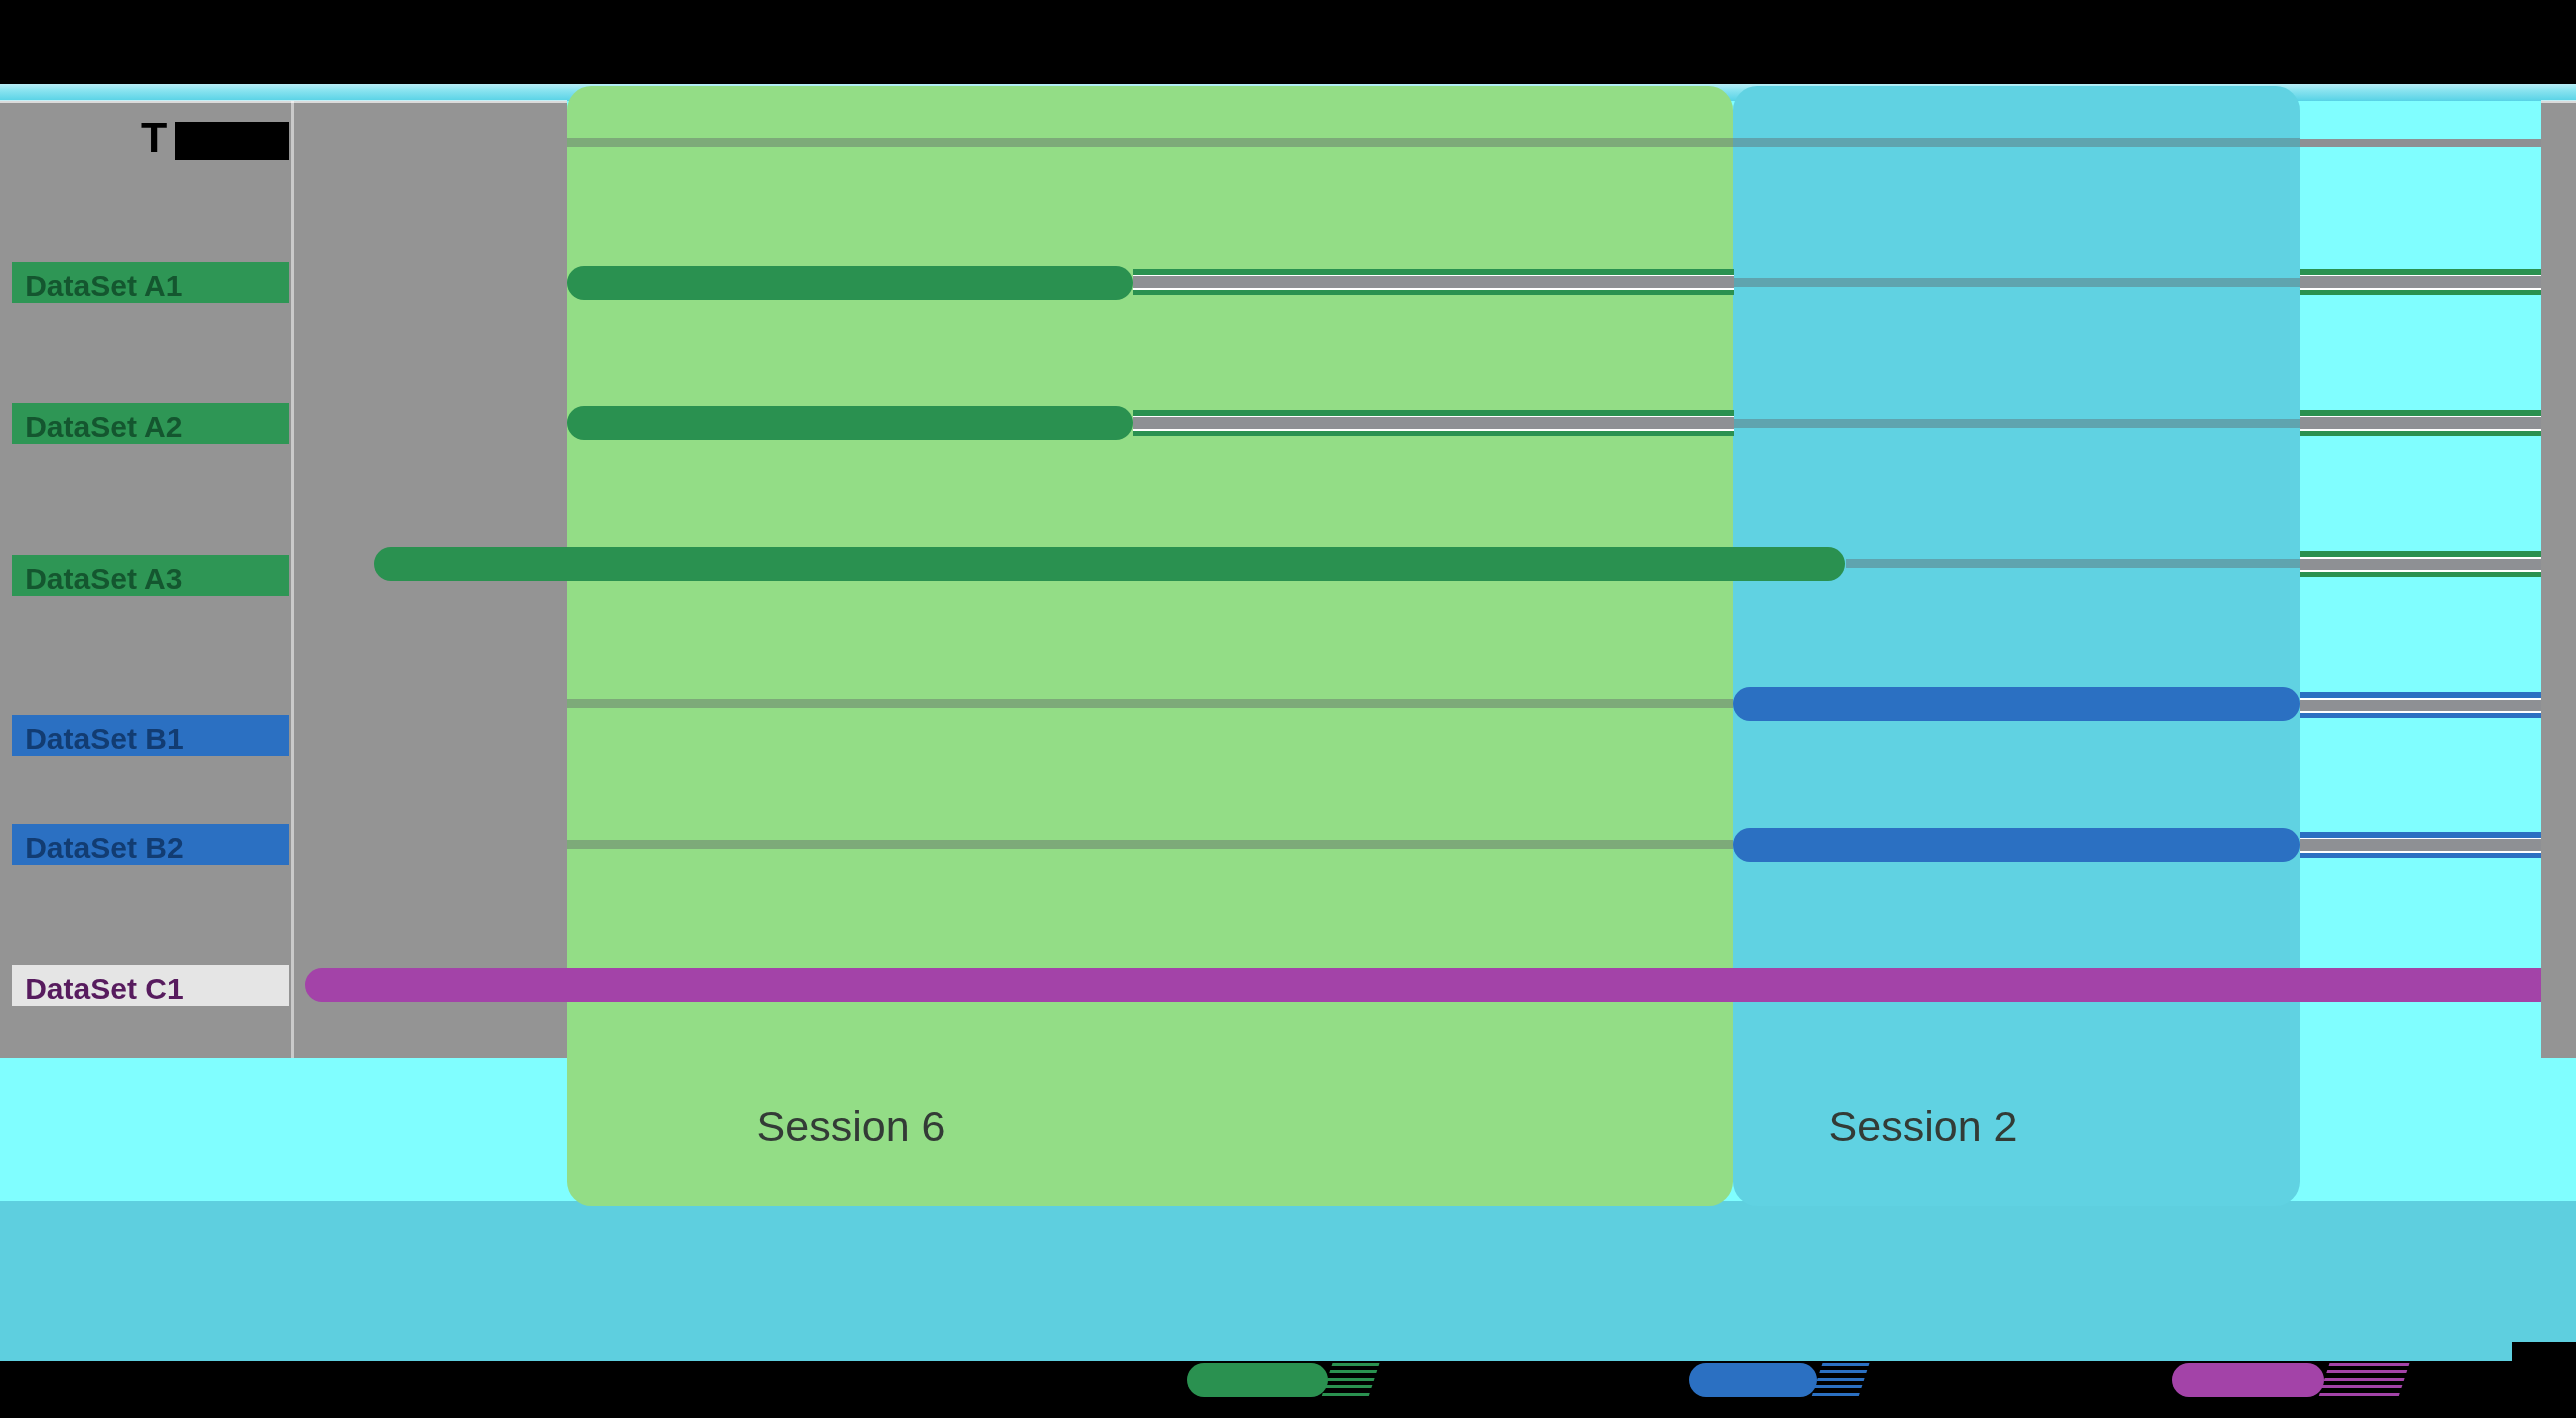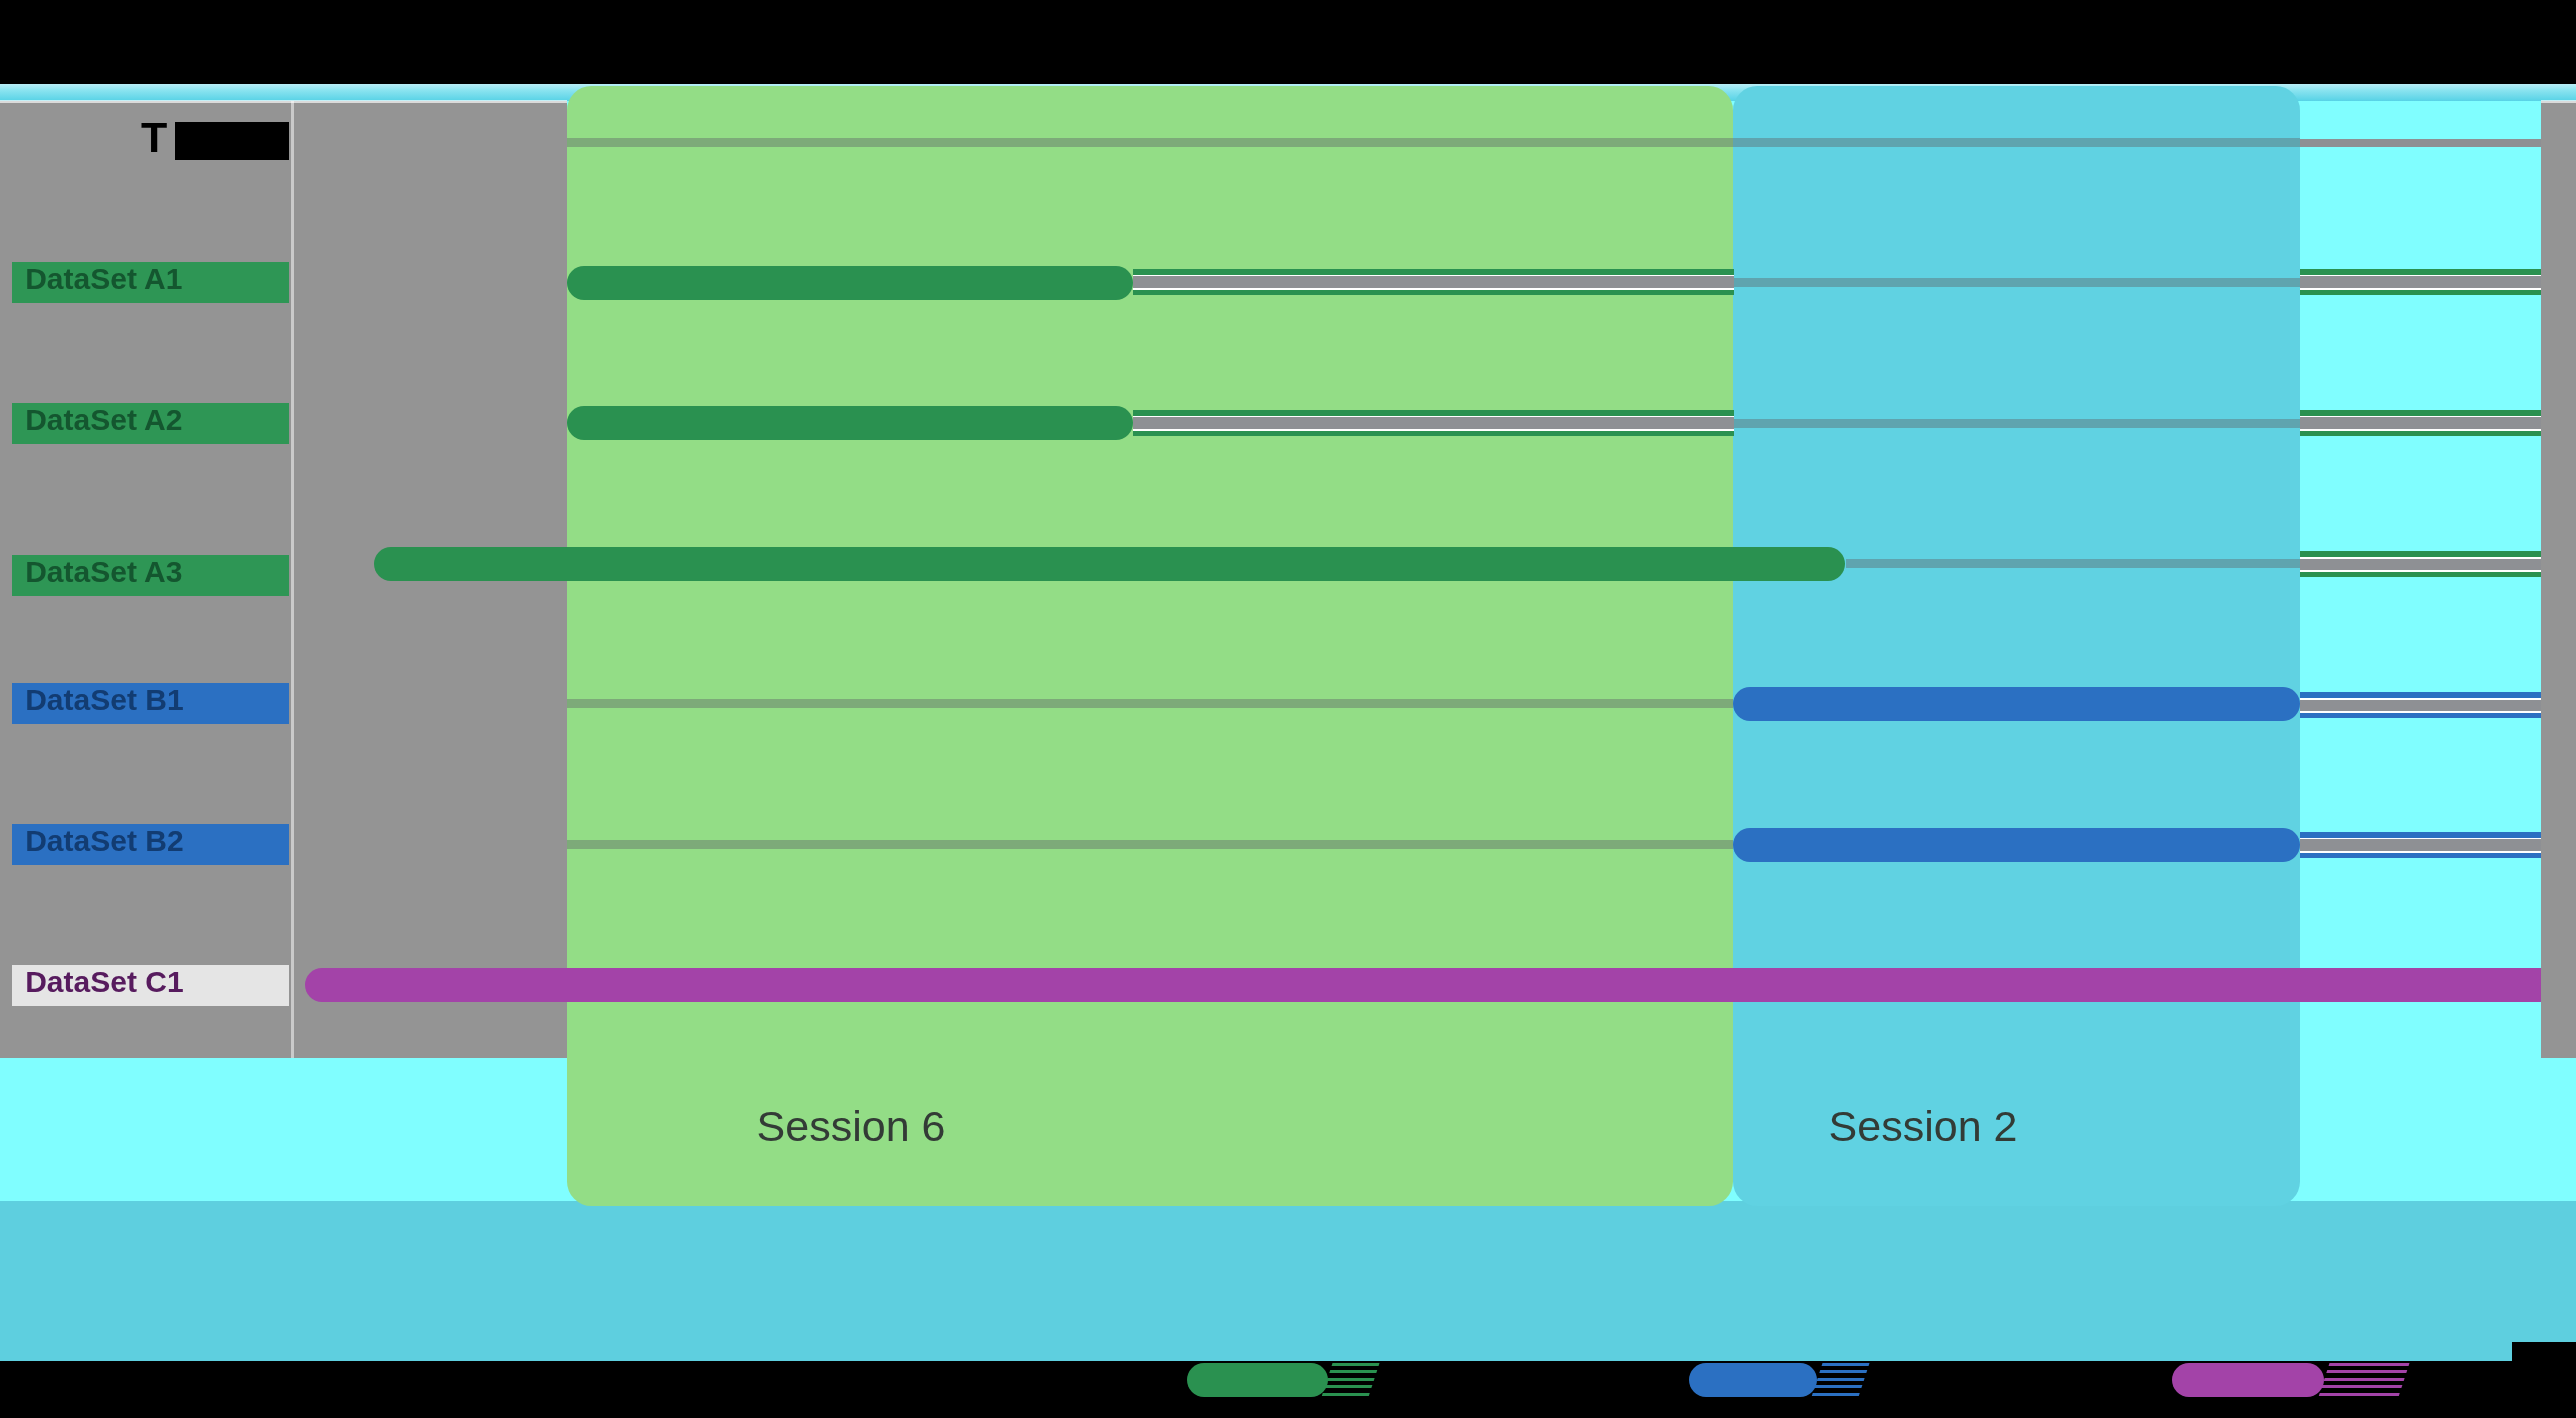--- a/index.html
+++ b/index.html
@@ -38,21 +38,21 @@
   .trk-b{--c:#2b70c2;}
 
   
   .bar{height:34px;border-radius:17px;}
   .bar-a{background:#2a9150;}
   .bar-b{background:#2b70c2;}
   .bar-c{background:#a343a8;}
   .bar-clip-r{border-radius:17px 0 0 17px;}
 
   
-  .rowlabel{left:12.2px;width:277px;height:41px;display:flex;align-items:flex-start;
+  .rowlabel{left:12.2px;width:277px;height:41px;display:flex;align-items:flex-end;
             padding-left:13px;box-sizing:border-box;font-size:30px;font-weight:700;}
   .rl-a{background:#2e9655;color:#14562f;}
   .rl-b{background:#2b70c2;color:#123c72;}
   .rl-c{background:#e5e5e5;color:#571b5e;}
 
   
   .title-t{left:141px;top:116px;font-size:43px;font-weight:700;color:#000;line-height:43px;}
   .title-redact{left:175px;top:122px;width:114px;height:38px;background:#000;}
 
   
@@ -108,21 +108,21 @@
 
   <div class="abs rowlabel rl-a" style="top:262px;">
     <span>DataSet A1</span>
     </div>
   <div class="abs rowlabel rl-a" style="top:403px;">
     <span>DataSet A2</span>
     </div>
   <div class="abs rowlabel rl-a" style="top:555px;">
     <span>DataSet A3</span>
     </div>
-  <div class="abs rowlabel rl-b" style="top:683px;">
+  <div class="abs rowlabel rl-b" style="top:715px;">
     <span>DataSet B1</span>
     </div>
   <div class="abs rowlabel rl-b" style="top:824px;">
     <span>DataSet B2</span>
     </div>
   <div class="abs rowlabel rl-c" style="top:965px;">
     <span>DataSet C1</span>
     </div>
 
   <div class="abs title-t">T</div>

